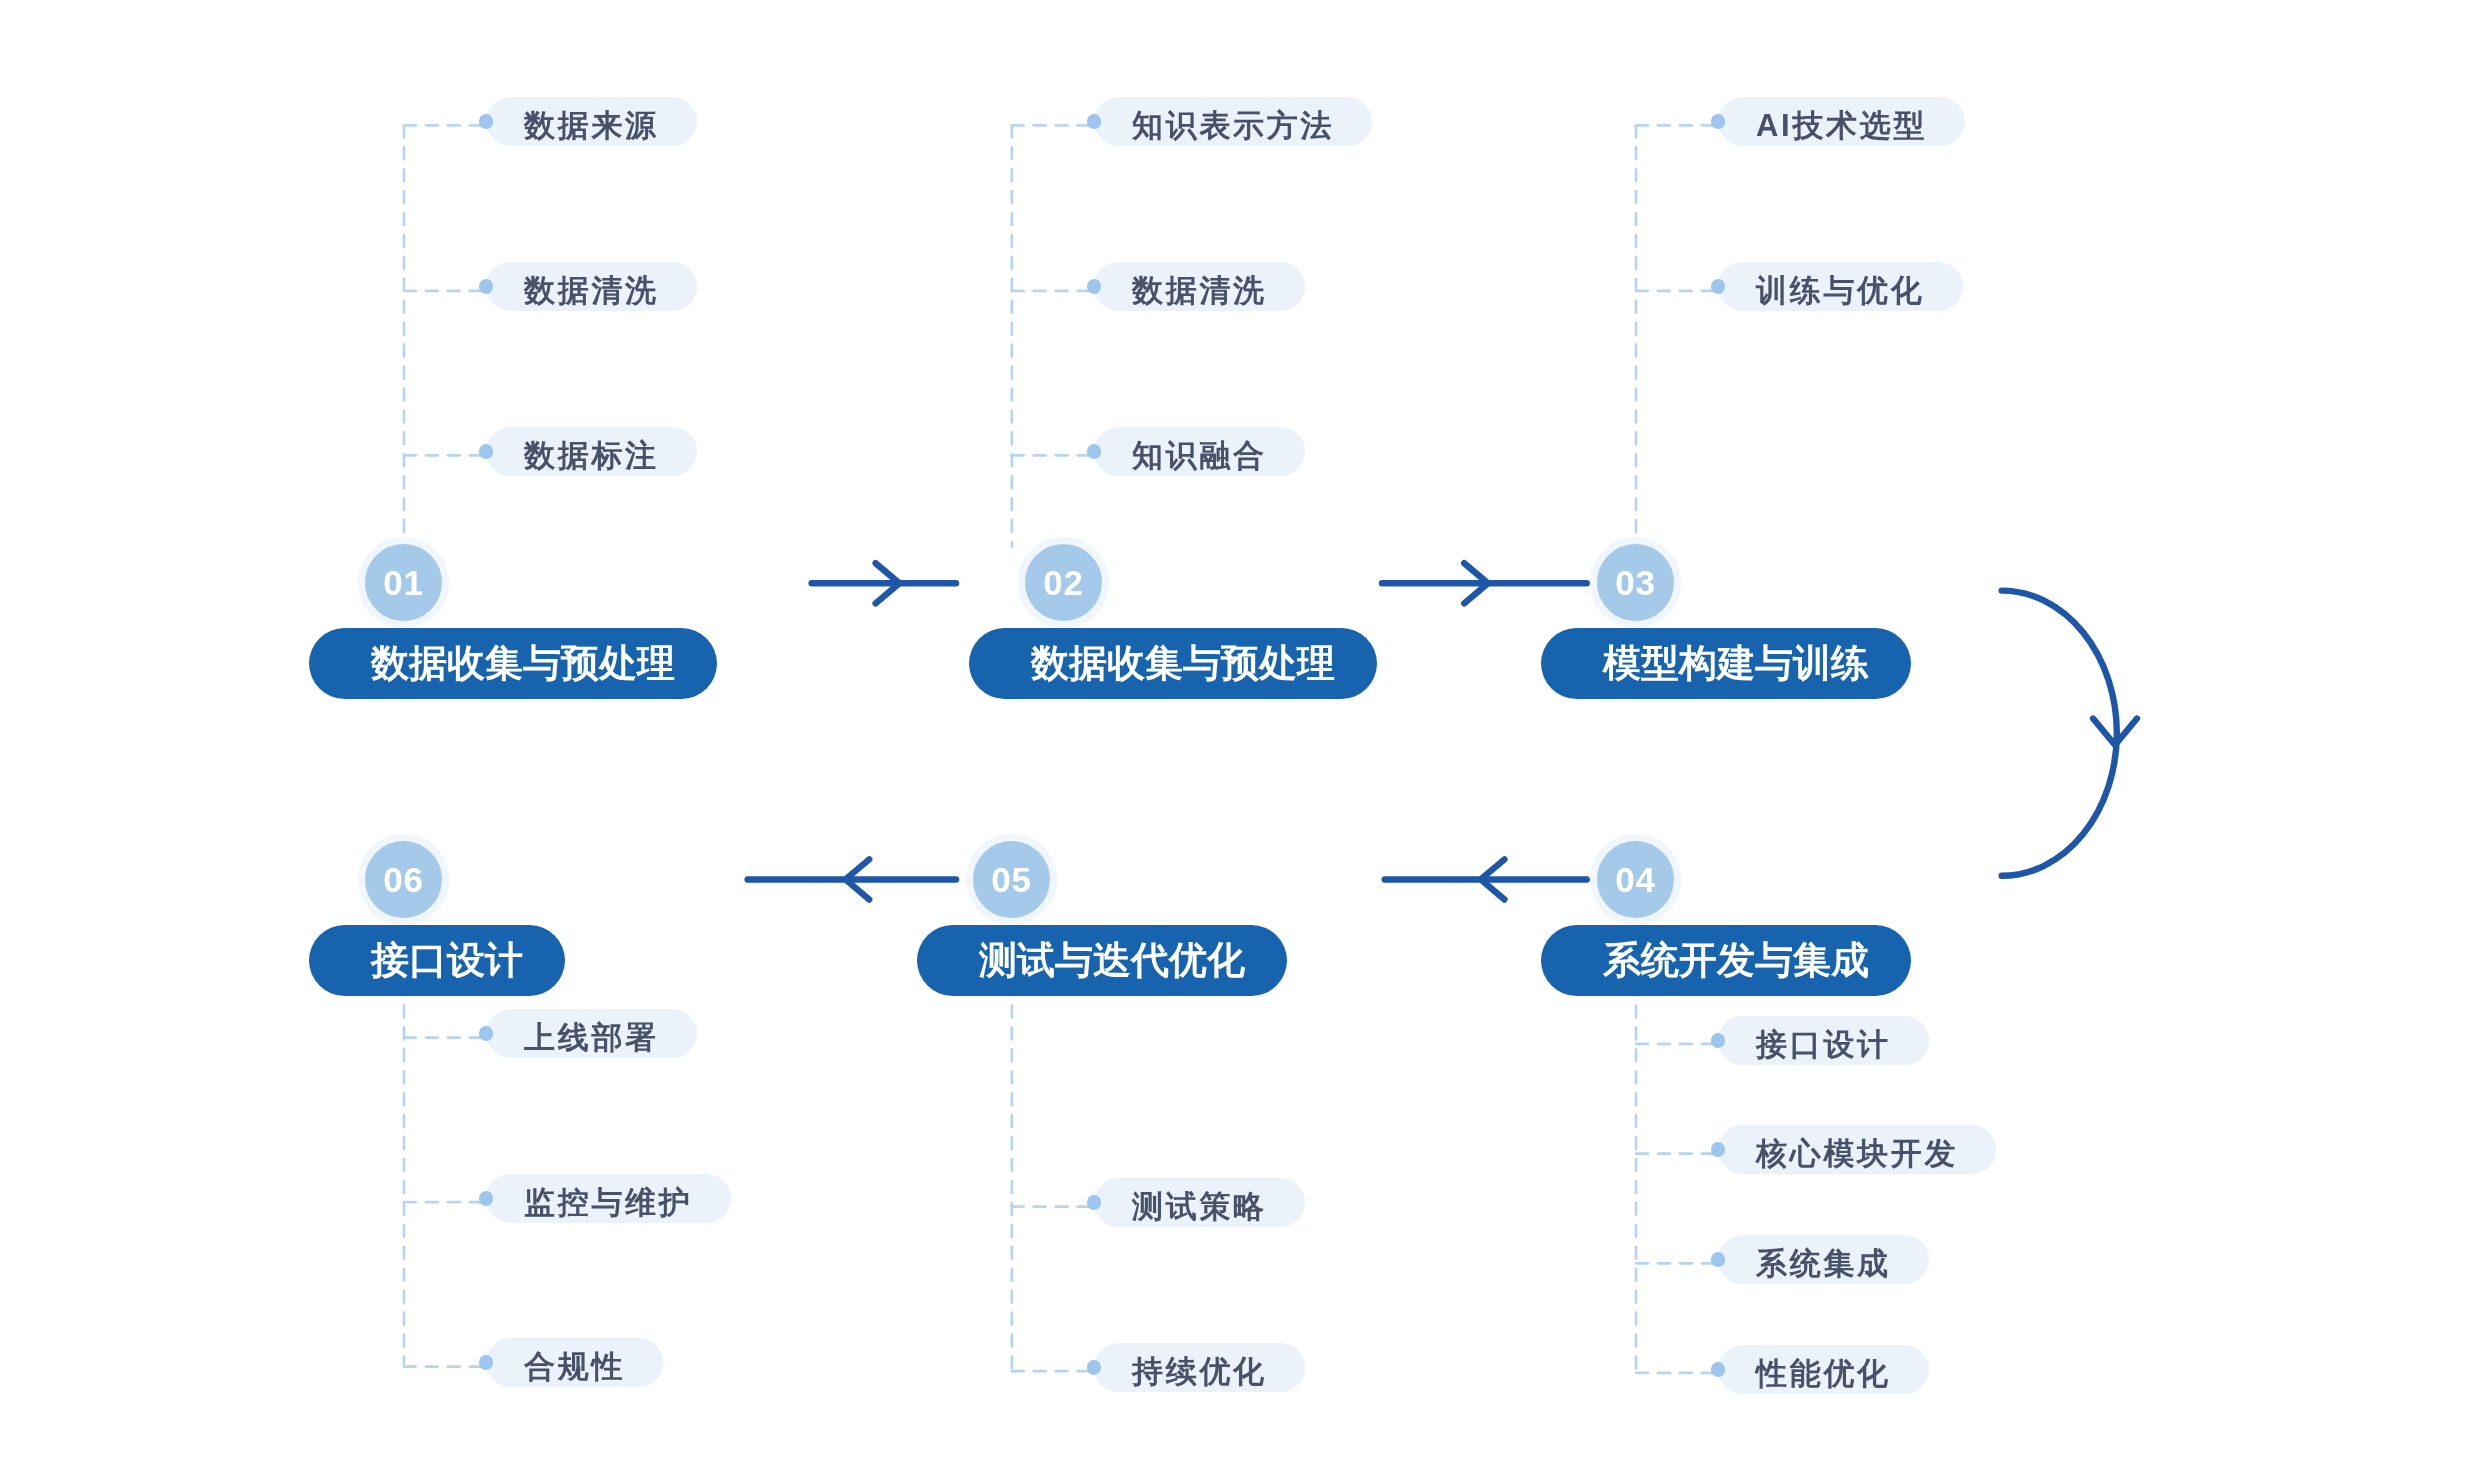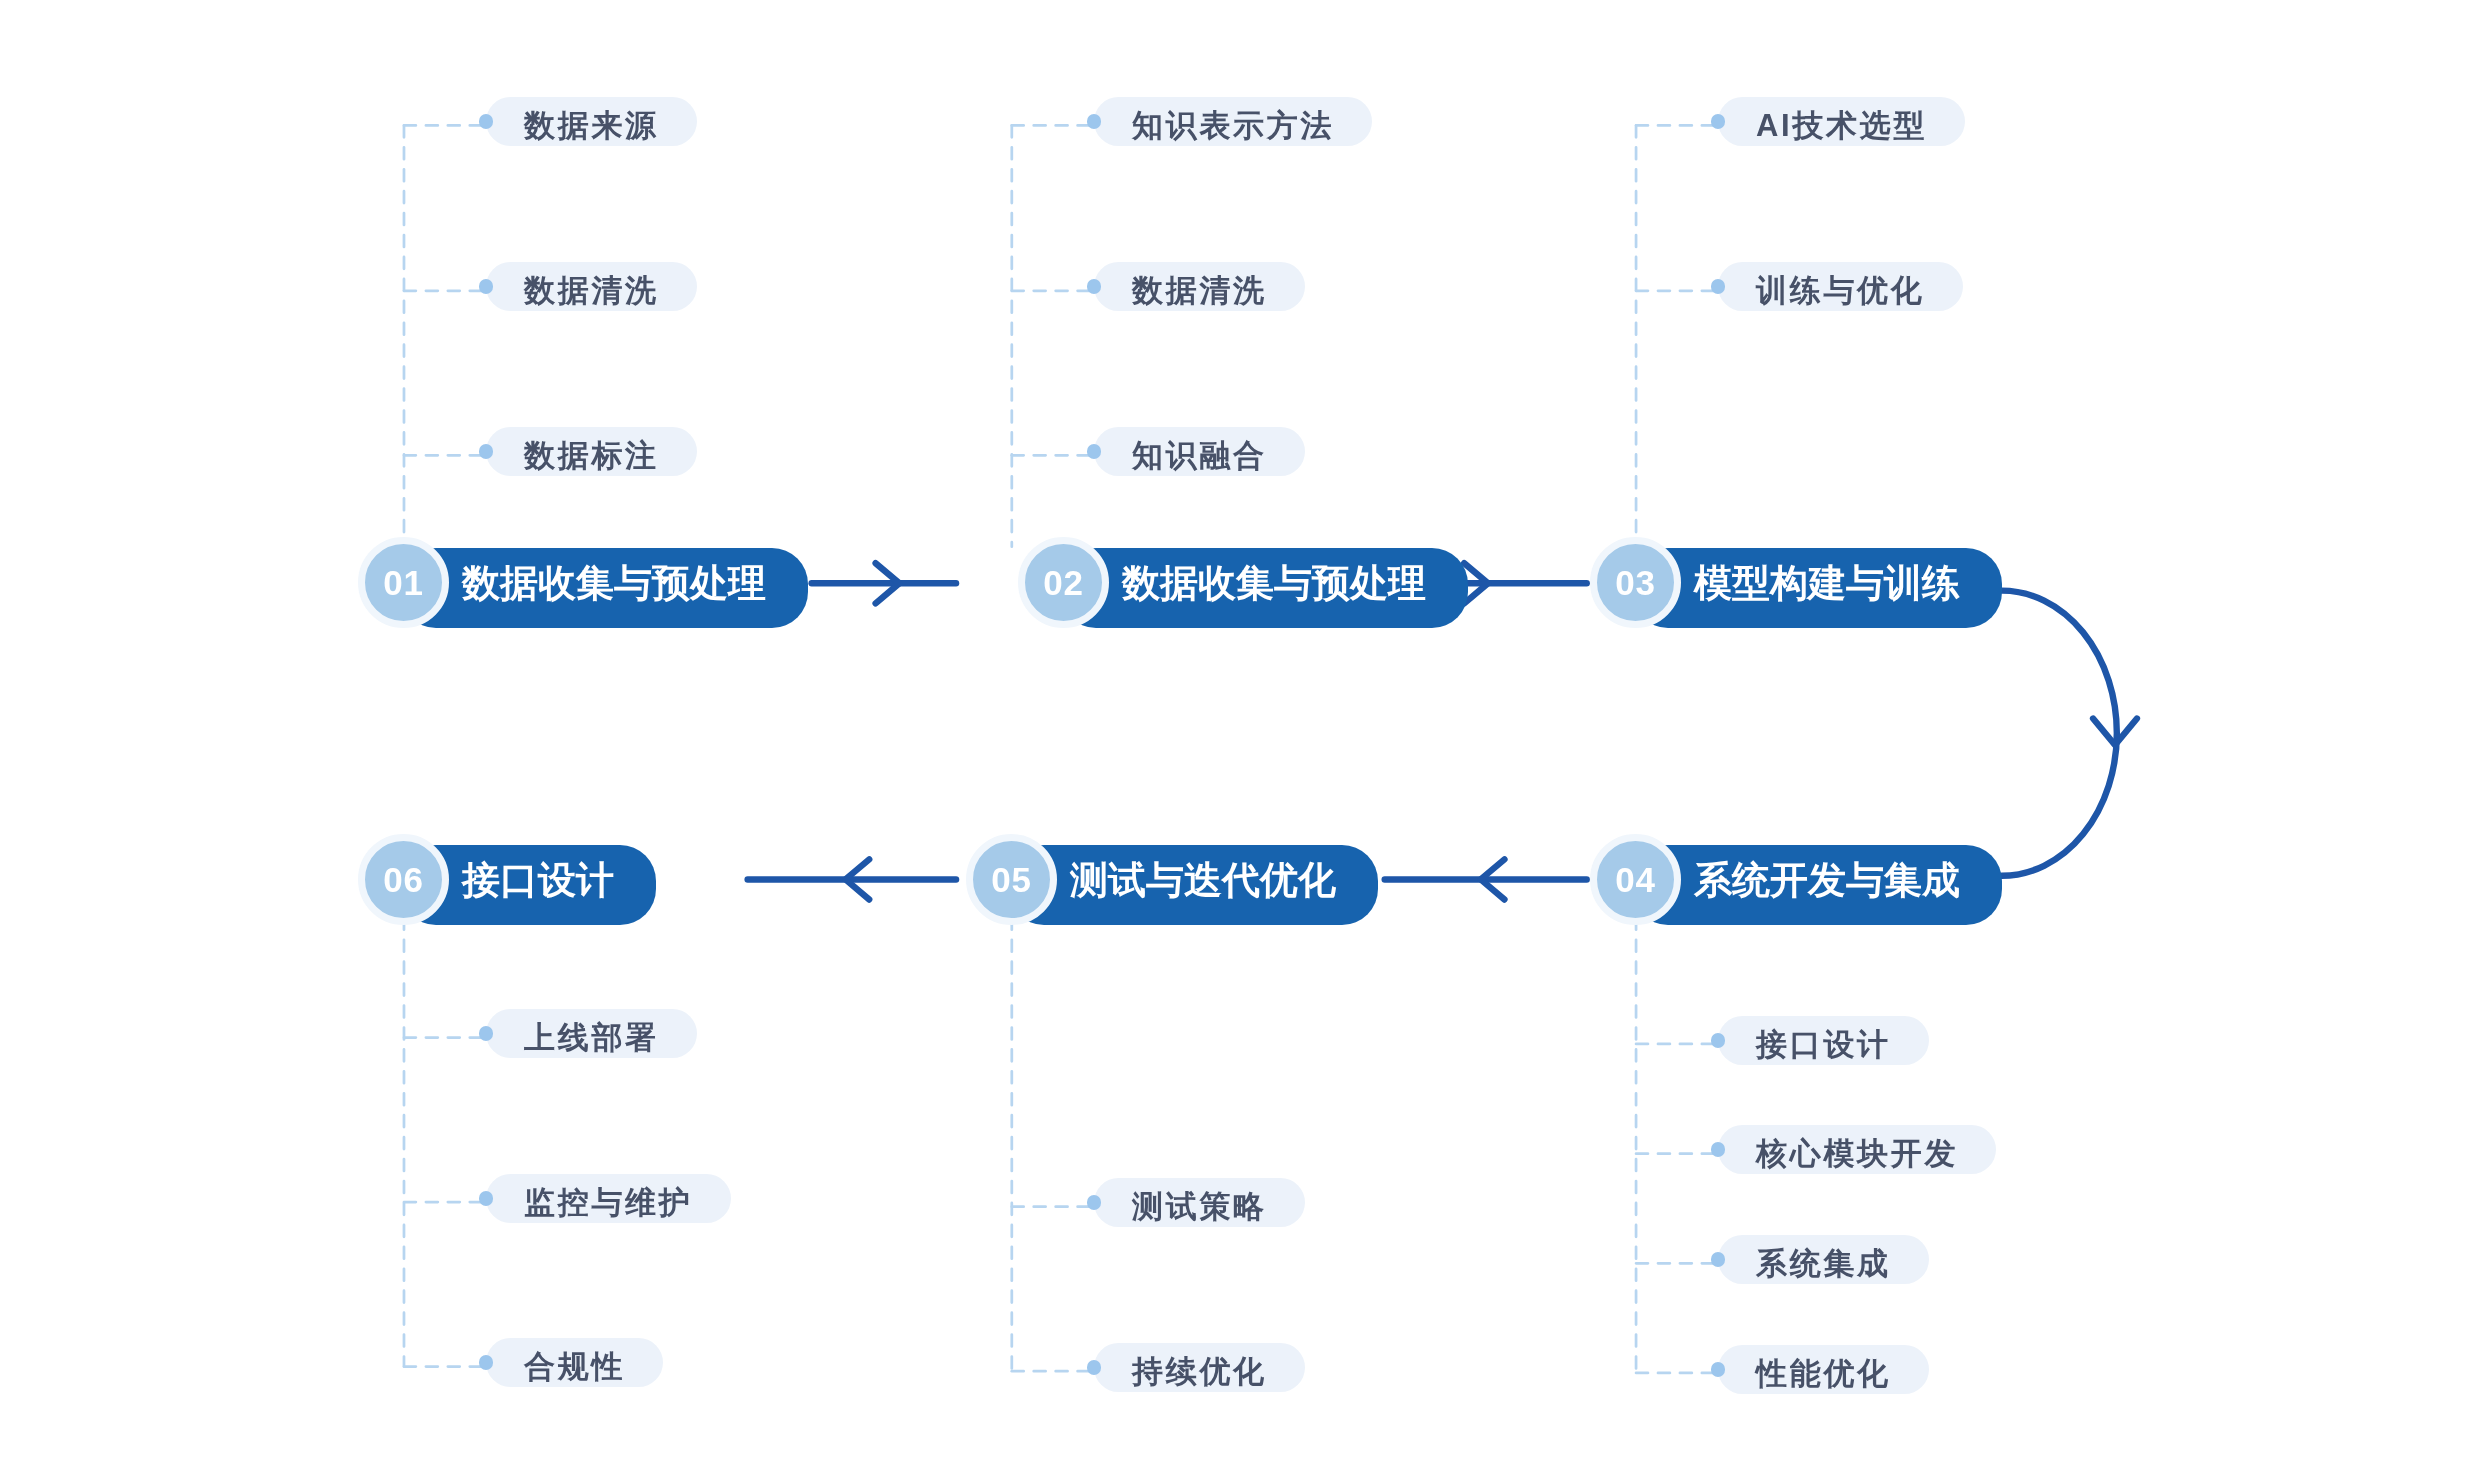--- a/index.html
+++ b/index.html
@@ -5,30 +5,30 @@
   html,body { margin:0; padding:0; background:#ffffff; }
   body { font-family:"Liberation Sans", sans-serif; }
   .canvas {
     position:relative; width:2487px; height:1481px;
     background:#ffffff; overflow:hidden;
   }
   svg.connectors { position:absolute; left:0; top:0; z-index:0; }
   .dash  { stroke:#b7d5f0; stroke-width:3; fill:none; stroke-dasharray:13 11; stroke-linecap:round; }
   .solid { stroke:#1e56a8; stroke-width:7; fill:none; stroke-linecap:round; stroke-linejoin:round; }
 
-  .stage { position:absolute; display:flex; align-items:flex-end; z-index:3; }
+  .stage { position:absolute; display:flex; align-items:flex-start; z-index:3;flex-direction:column; }
   .badge {
     width:91px; height:91px; box-sizing:border-box; border-radius:50%;
     background:#a5cae9; border:7.3px solid #f0f6fc;
     color:#ffffff; font-size:35px; font-weight:700; letter-spacing:0.9px;
     display:flex; align-items:center; justify-content:center;
     position:relative; z-index:2; flex:0 0 auto;
   }
   .pill {
-    margin-left:-49px; height:80px; line-height:71px; border-radius:36px;
+    margin-left:-49px; height:71px; line-height:71px; border-radius:36px;
     background:#1763ae; color:#ffffff; font-size:38px; font-weight:700;
     padding:0 42px 0 62px; white-space:nowrap; position:relative; z-index:1;
   }
   .sub {
     position:absolute; height:49px; line-height:57px; border-radius:28px;
     background:#ecf2fa; color:#475168; font-size:31px; font-weight:600;
     letter-spacing:2.7px; padding:0 38px; white-space:nowrap; z-index:2;
   }
   .sub .dot {
     position:absolute; left:-7.3px; top:50%; margin-top:-7.3px;

